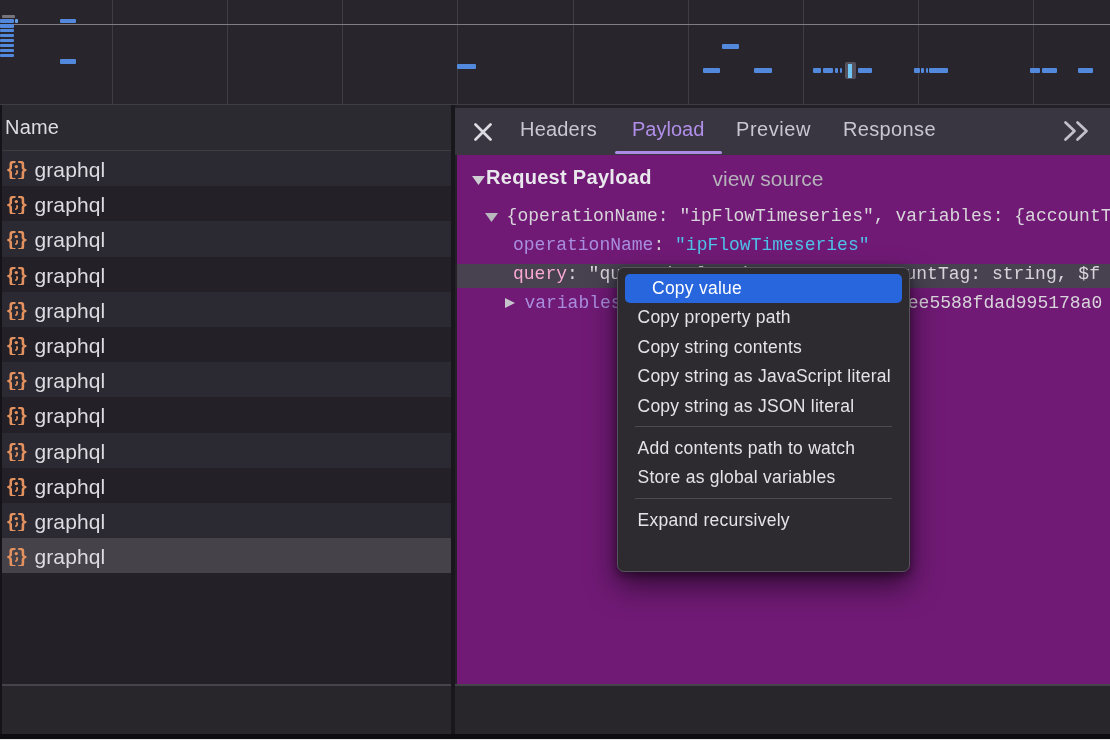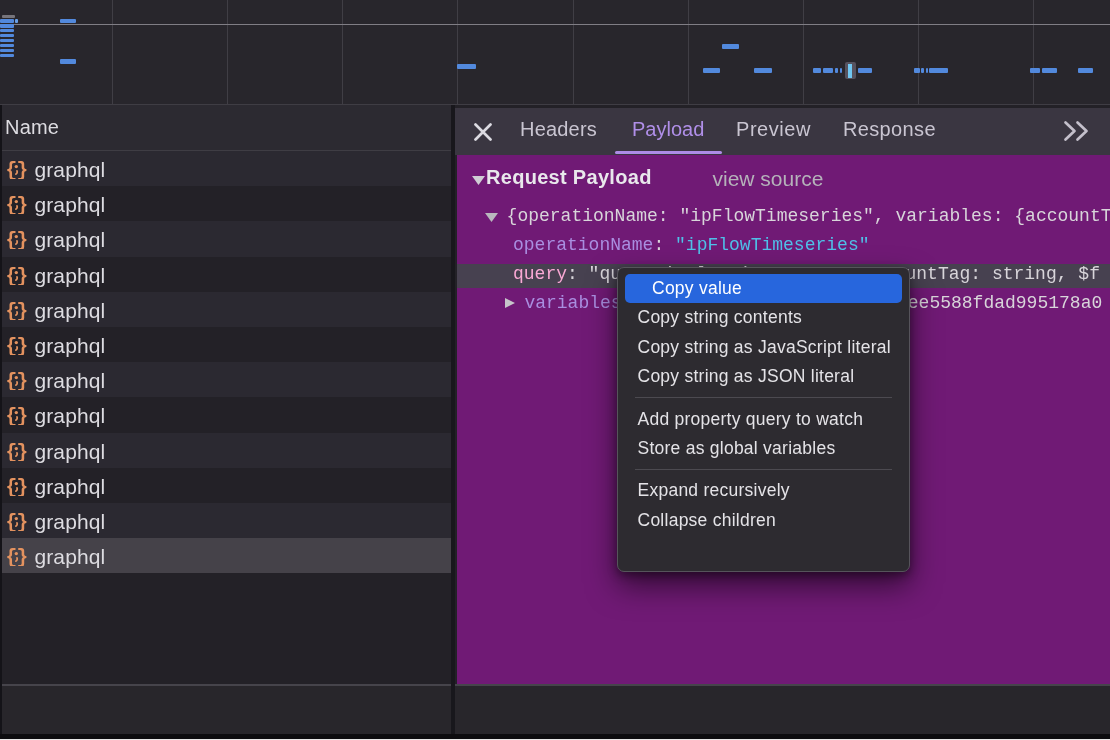--- a/index.html
+++ b/index.html
@@ -228,25 +228,25 @@
 <div class="abs" style="left:503.6px;top:295px;">
   <svg width="12" height="12" viewBox="0 0 12 12">
       <path d="M1 1 L11 6 L1 11 Z" fill="#c6c4ca"></path>
     </svg>
 </div>
 <div class="abs mono" style="left:524.4px;top:288.5px;height:29px;line-height:29px;"><span style="color:#a98ee0">variables</span></div>
 <div class="abs mono" style="left:907.8px;top:288.5px;height:29px;line-height:29px;color:#d8d5da;">ee5588fdad995178a0</div>
 
 <div class="abs" id="menu" style="left:617px;top:267px;width:292.5px;height:305px;background:#2d2b30;border:1px solid #56545b;border-radius:7px;box-shadow:0 14px 30px rgba(0,0,0,0.55),0 3px 10px rgba(0,0,0,0.4);padding-top:6px;">
   <div class="mi" style="background:#2766dd;border-radius:5px;margin:0 7px;padding-left:27px;color:#ffffff;">Copy value</div>
+  <div class="mi">Copy property path</div>
   <div class="mi">Copy string contents</div>
   <div class="mi">Copy string as JavaScript literal</div>
   <div class="mi">Copy string as JSON literal</div>
   <div class="msep"></div>
-  <div class="mi">Add property query to watch</div>
+  <div class="mi">Add contents path to watch</div>
   <div class="mi">Store as global variables</div>
   <div class="msep"></div>
   <div class="mi">Expand recursively</div>
-  <div class="mi">Collapse children</div>
 </div>
 
 <div class="abs" style="left:0;top:734px;width:1110px;height:5px;background:#0d0c0f;"></div>
 <div class="abs" style="left:0;top:739px;width:1110px;height:1px;background:#e8e8e8;"></div>
 
 </body></html>

